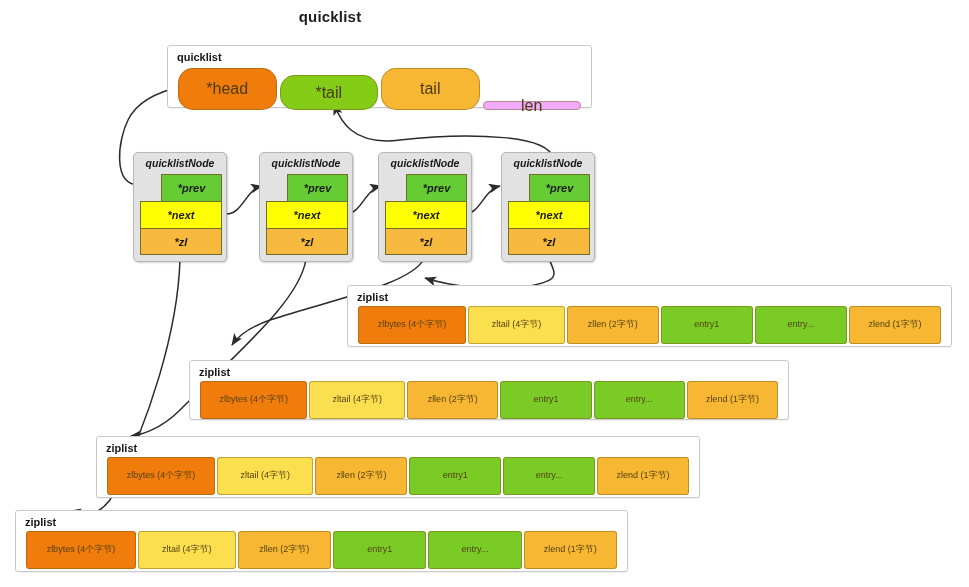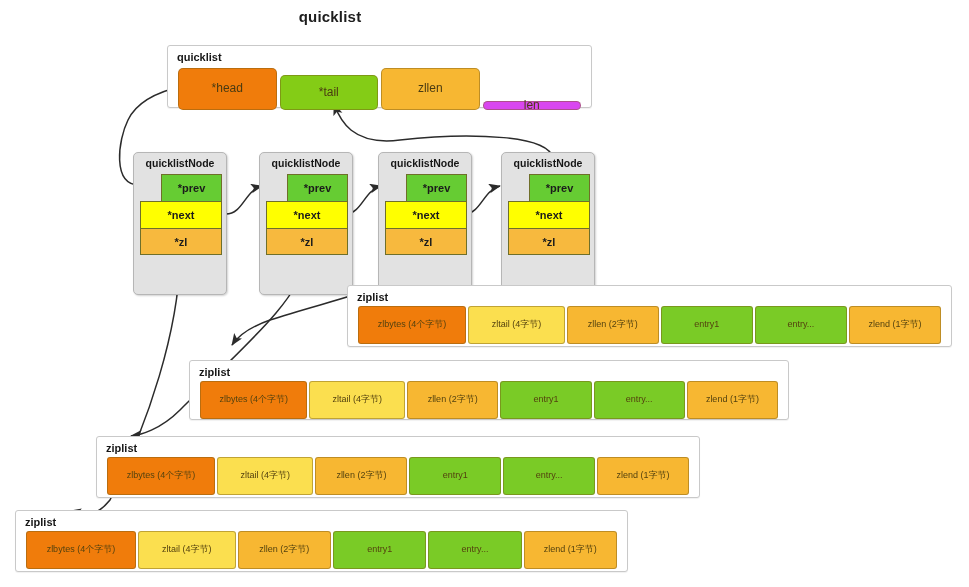--- a/index.html
+++ b/index.html
@@ -32,27 +32,27 @@
   }
   .cell{
     flex:1 1 0;display:flex;align-items:center;justify-content:center;
     box-sizing:border-box;border:1px solid rgba(120,90,20,.45);
     border-radius:4px;font-size:10px;color:#4a3b12;white-space:nowrap;
     text-align:center;line-height:1.1;
   }
 
   
   .qcells{height:42px;top:22px;gap:3px;}
-  .qcells .cell{font-size:12px;border-radius:5px;}
+  .qcells .cell{font-size:16px;border-radius:15px;}
 
   
   .node-box{
-    position:absolute;width:94px;height:143px;
+    position:absolute;width:94px;height:110px;
     background:#e2e2e2;border:1px solid #b6b6b6;border-radius:5px;
-    box-sizing:border-box;box-shadow:1px 1px 2px rgba(0,0,0,.18);
+    box-sizing:border-box;box-shadow:1px 1px 2px rgba(0,0,0,.18);font-style:italic;
   }
   .node-title{
     position:absolute;left:0;top:4px;width:100%;text-align:center;
     font-size:10.5px;font-weight:bold;color:#161616;
   }
   .node-fields{
     position:absolute;left:6px;top:21px;width:82px;
   }
   .node-field{
     height:27px;display:flex;align-items:center;justify-content:center;
@@ -102,22 +102,22 @@
       <path d="M424,259 C410,285 330,300 270,320 C250,327 238,336 232,345"></path>
       <path d="M549,259 C556,275 560,280 530,286 C492,292 450,286 425,278"></path>
     </g>
   </svg>
 
   <div class="struct-box" style="left:167px;top:45px;width:425px;height:63px;">
     <div class="struct-label">quicklist</div>
     <div class="cell-row qcells" id="quicklist-cells">
         <div class="cell" style="background: rgb(240, 124, 11);">*head</div>
         <div class="cell" style="background: #84cc16; margin-top: 7px;">*tail</div>
-        <div class="cell" style="background: rgb(247, 183, 50);">zllen</div>
-        <div class="cell" style="background: #d946ef; margin-top: 33px;">len</div>
+        <div class="cell" style="background: rgb(247, 183, 50);">tail</div>
+        <div class="cell" style="background: #f0abfc; margin-top: 33px;">len</div>
       </div>
   </div>
 
   <div class="node-box" id="node-0" style="left:133px;top:152px;">
     <div class="node-title">quicklistNode</div>
     <div class="node-fields" id="node-fields-0">
         <div class="node-field nf-prev" style="background: rgb(102, 204, 51);">*prev</div>
         <div class="node-field nf-next" style="background: rgb(255, 255, 0);">*next</div>
         <div class="node-field nf-zl" style="background: rgb(247, 185, 62);">*zl</div>
       </div>

